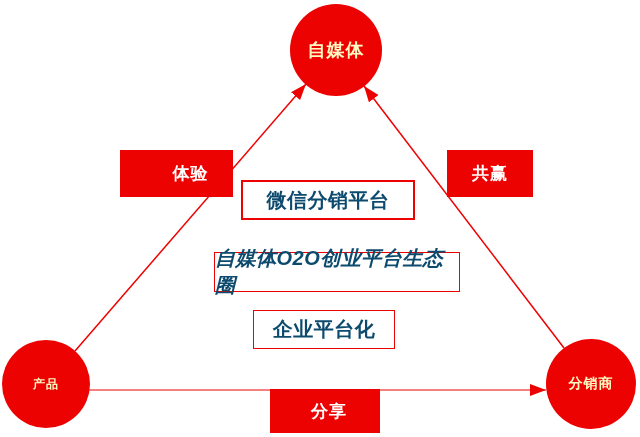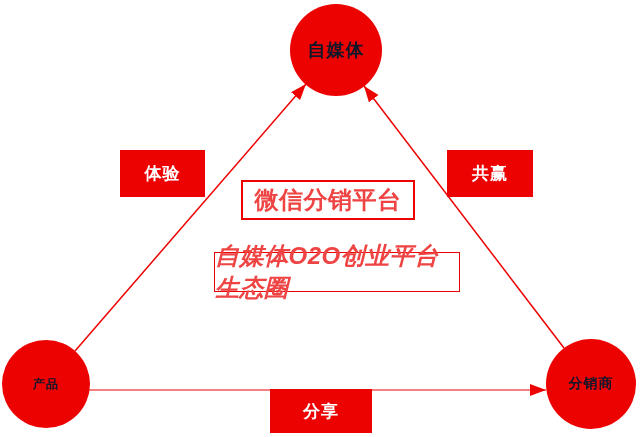--- a/index.html
+++ b/index.html
@@ -20,21 +20,21 @@
     left: 0;
     top: 0;
     width: 640px;
     height: 437px;
     z-index: 1;
   }
   .node {
     position: absolute;
     border-radius: 50%;
     background: #ed0202;
-    color: #0f172a;
+    color: #fef9c3;
     display: flex;
     align-items: center;
     justify-content: center;
     font-weight: bold;
     z-index: 2;
     letter-spacing: 1px;
   }
   .node-top   { left: 290px; top: 4px;   width: 92px; height: 92px; font-size: 18px; }
   .node-left  { left: 2px;   top: 340px; width: 88px; height: 88px; font-size: 12px; }
   .node-right { left: 546px; top: 339px; width: 90px; height: 90px; font-size: 14px; }
@@ -44,34 +44,34 @@
     background: #ed0202;
     color: #ffffff;
     display: flex;
     align-items: center;
     justify-content: center;
     font-weight: bold;
     font-size: 17px;
     z-index: 3;
     letter-spacing: 1px;
   }
-  .label-left   { left: 120px; top: 150px; width: 85px;  height: 47px; }
+  .label-left   { left: 120px; top: 150px; width: 85px;  height: 47px; padding-left: 28px; }
   .label-right  { left: 447px; top: 150px; width: 86px;  height: 47px; }
-  .label-bottom { left: 270px; top: 389px; width: 102px; height: 44px; }
+  .label-bottom { left: 270px; top: 389px; width: 102px; height: 44px; padding-left: 8px; }
 
   .center-box {
     position: absolute;
     background: #ffffff;
-    color: #ef4444;
+    color: #0c4a6e;
     border: 1px solid #ed0202;
     display: flex;
     align-items: center;
     justify-content: center;
     font-weight: bold;
-    font-size: 24px;
+    font-size: 20px;
     z-index: 3;
     box-sizing: border-box;
     letter-spacing: 0.5px;
   }
   .box-0 { left: 241px; top: 180px; width: 174px; height: 40px; border-width: 2px; }
   .box-1 { left: 214px; top: 252px; width: 246px; height: 40px; font-style: italic; }
   .box-2 { left: 253px; top: 310px; width: 142px; height: 39px; }
 </style>
 </head>
 <body>
@@ -108,14 +108,17 @@
   <div class="edge-label label-bottom">
     <span>分享</span>
   </div>
 
   <div class="center-box box-0">
     <span>微信分销平台</span>
   </div>
   <div class="center-box box-1">
     <span>自媒体O2O创业平台生态圈</span>
   </div>
+  <div class="center-box box-2">
+    <span>企业平台化</span>
+  </div>
 
 </div>
 
 </body></html>

